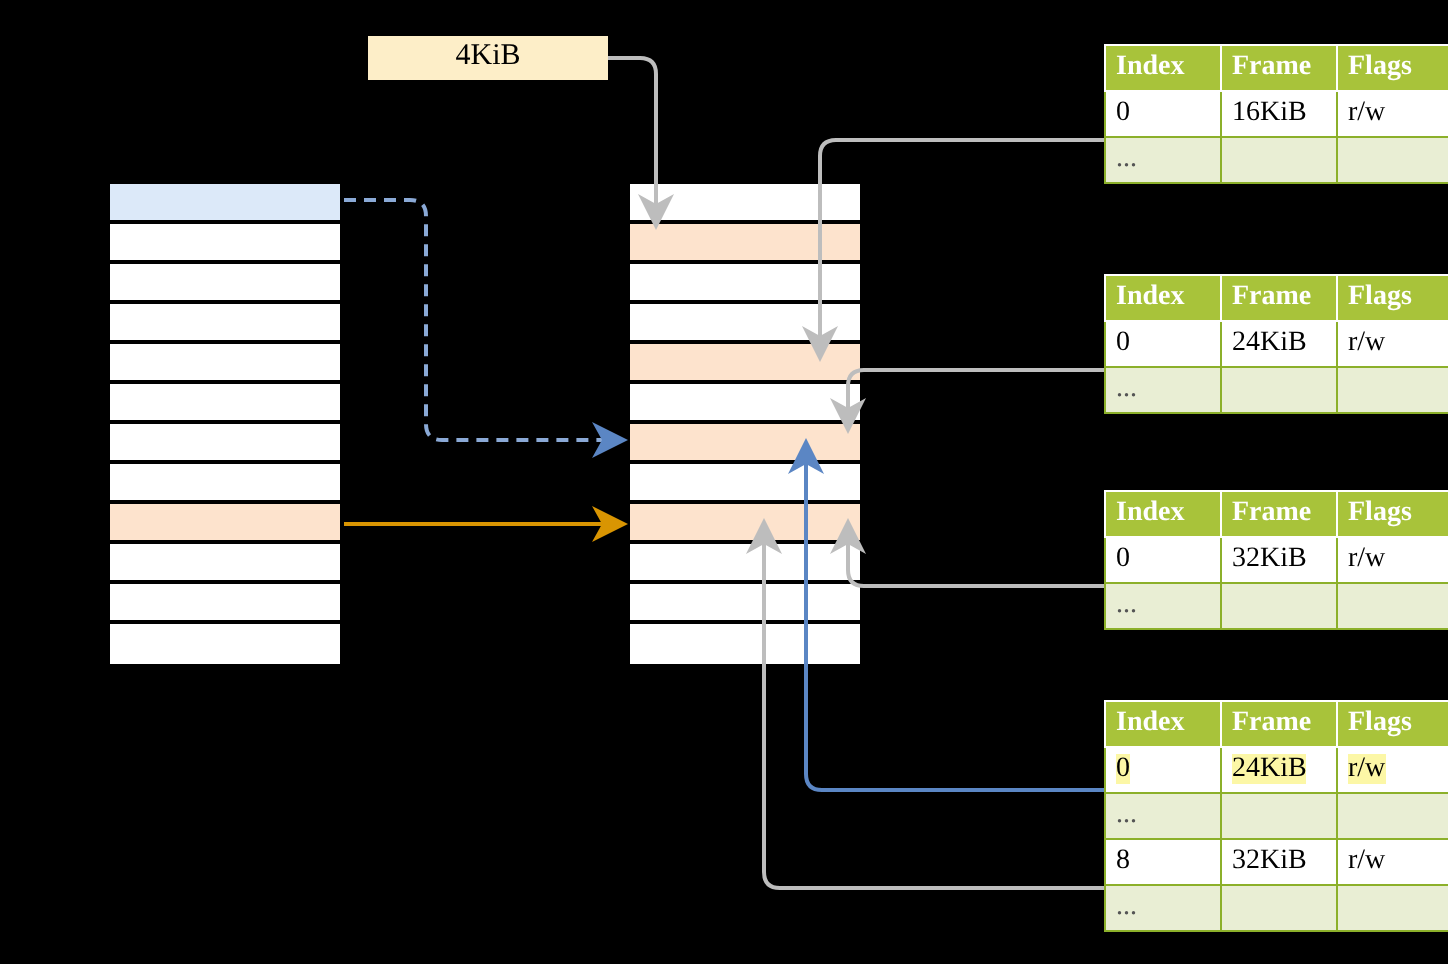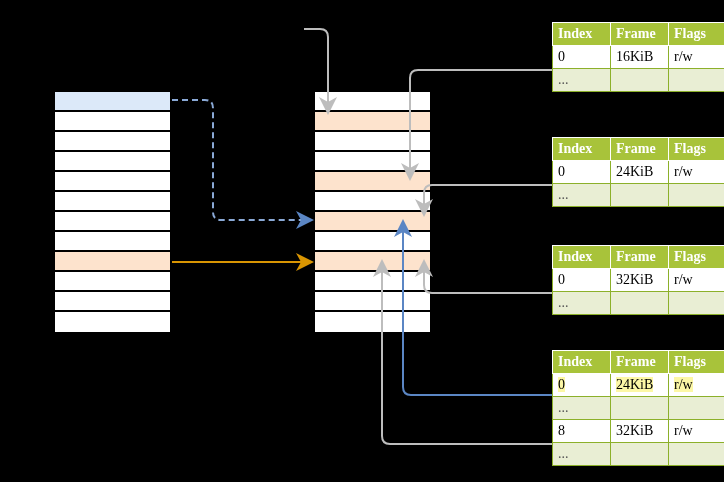--- a/index.html
+++ b/index.html
@@ -32,20 +32,21 @@
   .c-flg{width:58px;}
 
   svg.wires{position:absolute;left:0;top:0;width:724px;height:482px;
      pointer-events:none;overflow:visible;}
 </style>
 </head>
 <body>
 
 <div class="stage">
 
+  <div class="label-box" style="left:184px;top:18px;width:120px;height:22px;">4KiB</div>
 
   <div class="col" style="left:53px;top:90px;width:119px;height:240px;">
     <div class="cell blue"></div>
     <div class="cell"></div>
     <div class="cell"></div>
     <div class="cell"></div>
     <div class="cell"></div>
     <div class="cell"></div>
     <div class="cell"></div>
     <div class="cell"></div>

